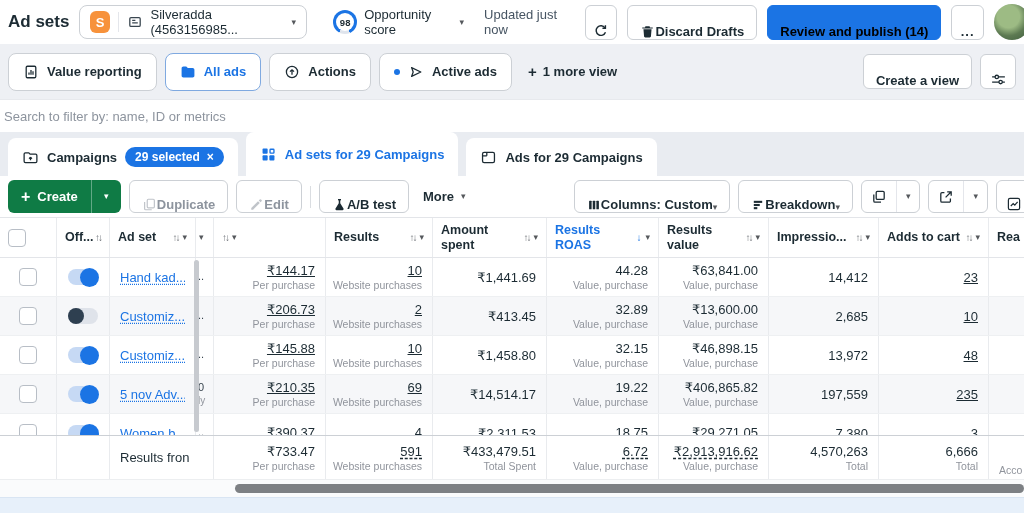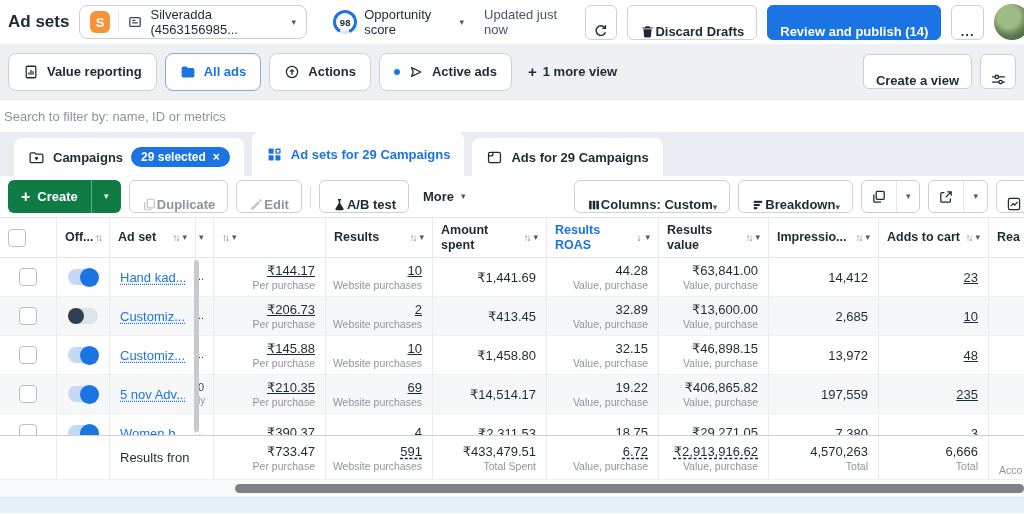--- a/index.html
+++ b/index.html
@@ -26,21 +26,21 @@
   .ring{width:24px;height:24px;border-radius:50%;flex:none;
     background:conic-gradient(from 210deg,var(--accent) 0 85%,#dfe4ec 85% 100%);
     display:grid;place-items:center}
   .ring span{width:18px;height:18px;background:#fff;border-radius:50%;display:grid;
     place-items:center;font-size:9.5px;font-weight:700}
   .opp{display:flex;align-items:center;gap:7px;margin-left:16px;cursor:pointer}
   .spacer{flex:1}
   .btn{display:flex;align-items:flex-end;gap:0;height:35px;padding:0 12px;border:1px solid var(--border);
     border-radius:6px;background:#fff;font-weight:600;font-size:13px;cursor:pointer;white-space:nowrap}
   .btn.icon-only{width:36px;justify-content:center;padding:0}
-  .btn-primary{background:var(--accent);border-color:var(--accent);color:#ffffff;font-weight:700}
+  .btn-primary{background:var(--accent);border-color:var(--accent);color:#000000;font-weight:700}
   .top-avatar{width:36px;height:36px;border-radius:50%;flex:none;margin-right:-14px;
     background:radial-gradient(circle at 40% 35%,#9dbb84 0 35%,#5d7a52 60%,#3c5a3c 100%)}
   .updated{color:#465462}
 
   
   .viewsbar{position:absolute;top:44px;left:0;width:1024px;height:55px;background:var(--graybg);
     display:flex;align-items:center;gap:8px;padding:0 8px}
   .view-pill{display:flex;align-items:center;gap:8px;height:38px;padding:0 14px;background:#fff;
     border:1px solid var(--border);border-radius:8px;font-weight:600;cursor:pointer;white-space:nowrap}
   .view-pill.active{color:var(--accent);border-color:#7fa9e0}
@@ -49,21 +49,21 @@
 
   
   .searchrow{position:absolute;top:99px;left:0;width:1024px;height:33px;background:#fff;
     border-top:1px solid #e7e9ed;display:flex;align-items:center;padding:0 4px}
   .searchrow input{border:0;outline:0;width:100%;font-size:13px;color:var(--ink);background:transparent;
     font-family:inherit}
   .searchrow input::placeholder{color:#8d949e}
 
   
   .leveltabs{position:absolute;top:132px;left:0;width:1024px;height:44px;background:#e9ecf1;
-    display:flex;align-items:flex-end;gap:8px;padding:0 0 0 14px}
+    display:flex;align-items:flex-end;gap:8px;padding:0 0 0 8px}
   .lcard{display:flex;align-items:center;gap:8px;height:38px;padding:0 14px;background:#fff;
     border-radius:8px 8px 0 0;font-weight:700;cursor:pointer;white-space:nowrap}
   .lcard.active{height:44px;color:var(--accent)}
   .badge{display:flex;align-items:center;gap:7px;background:var(--accent);color:#fff;font-size:12px;
     font-weight:600;border-radius:14px;padding:3px 10px}
   .badge .x{font-size:12px;cursor:pointer}
 
   
   .toolbar{position:absolute;top:176px;left:0;width:1024px;height:41px;background:#fff;
     display:flex;align-items:center;gap:8px;padding:0 8px}

